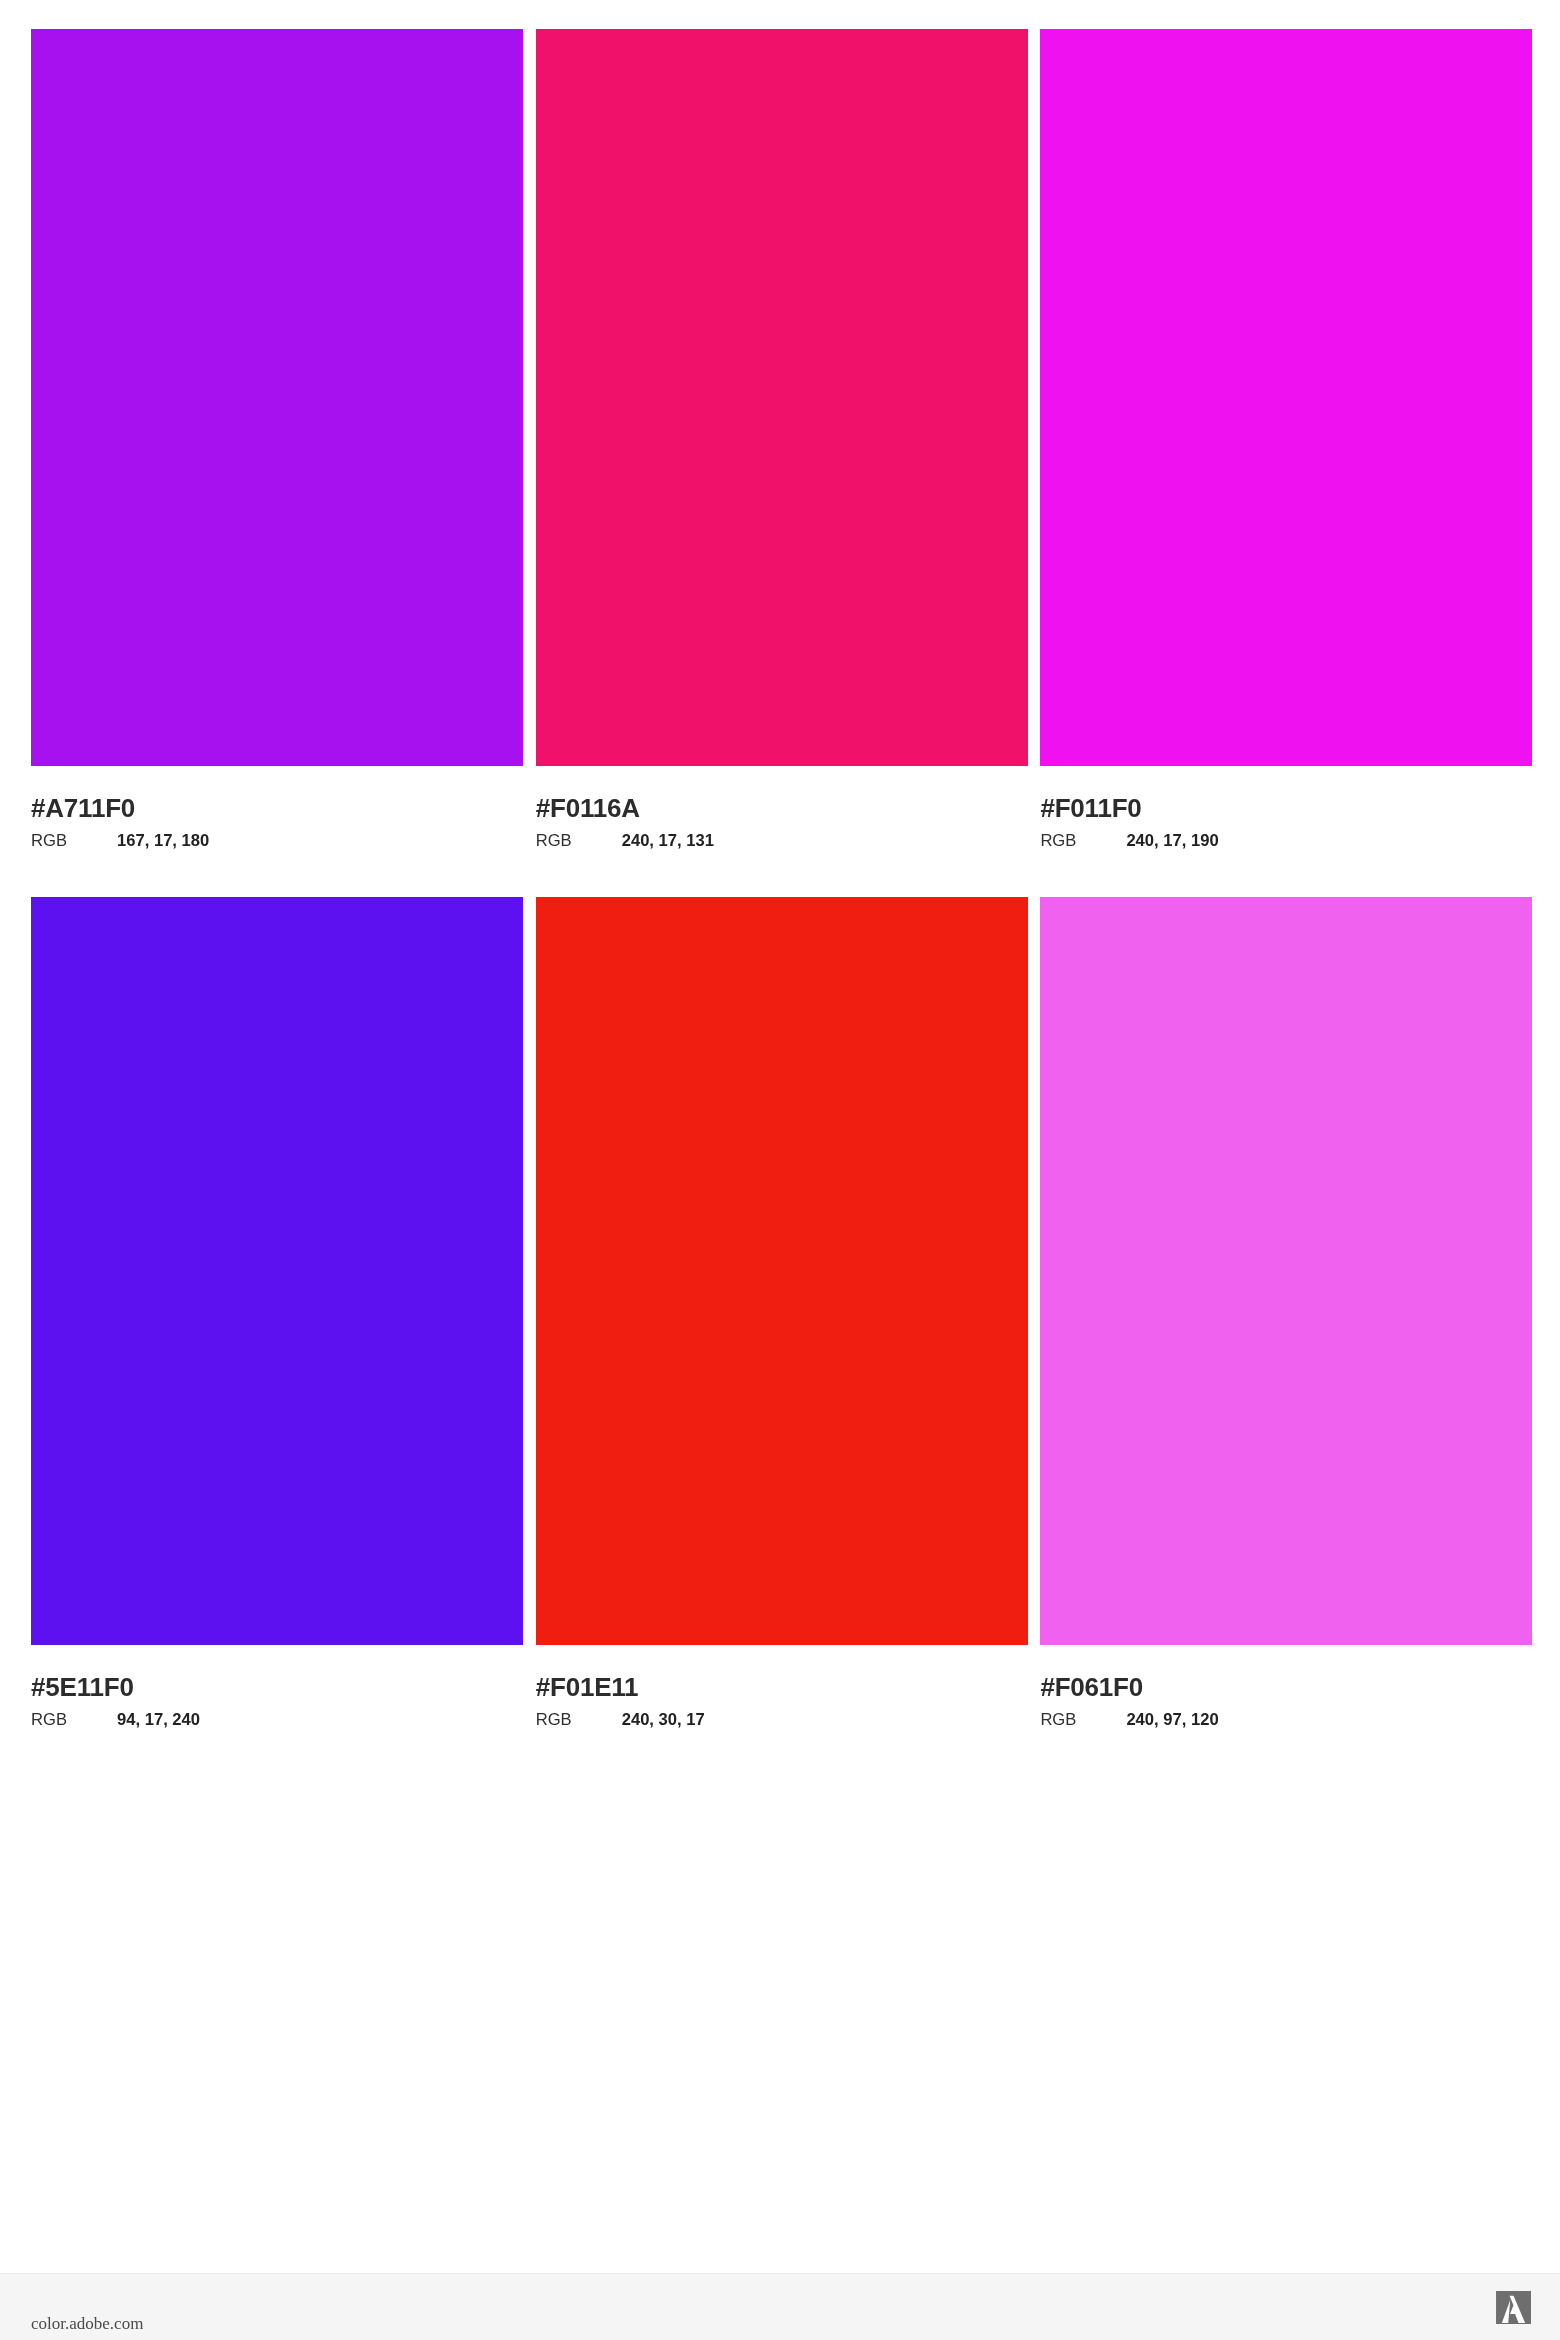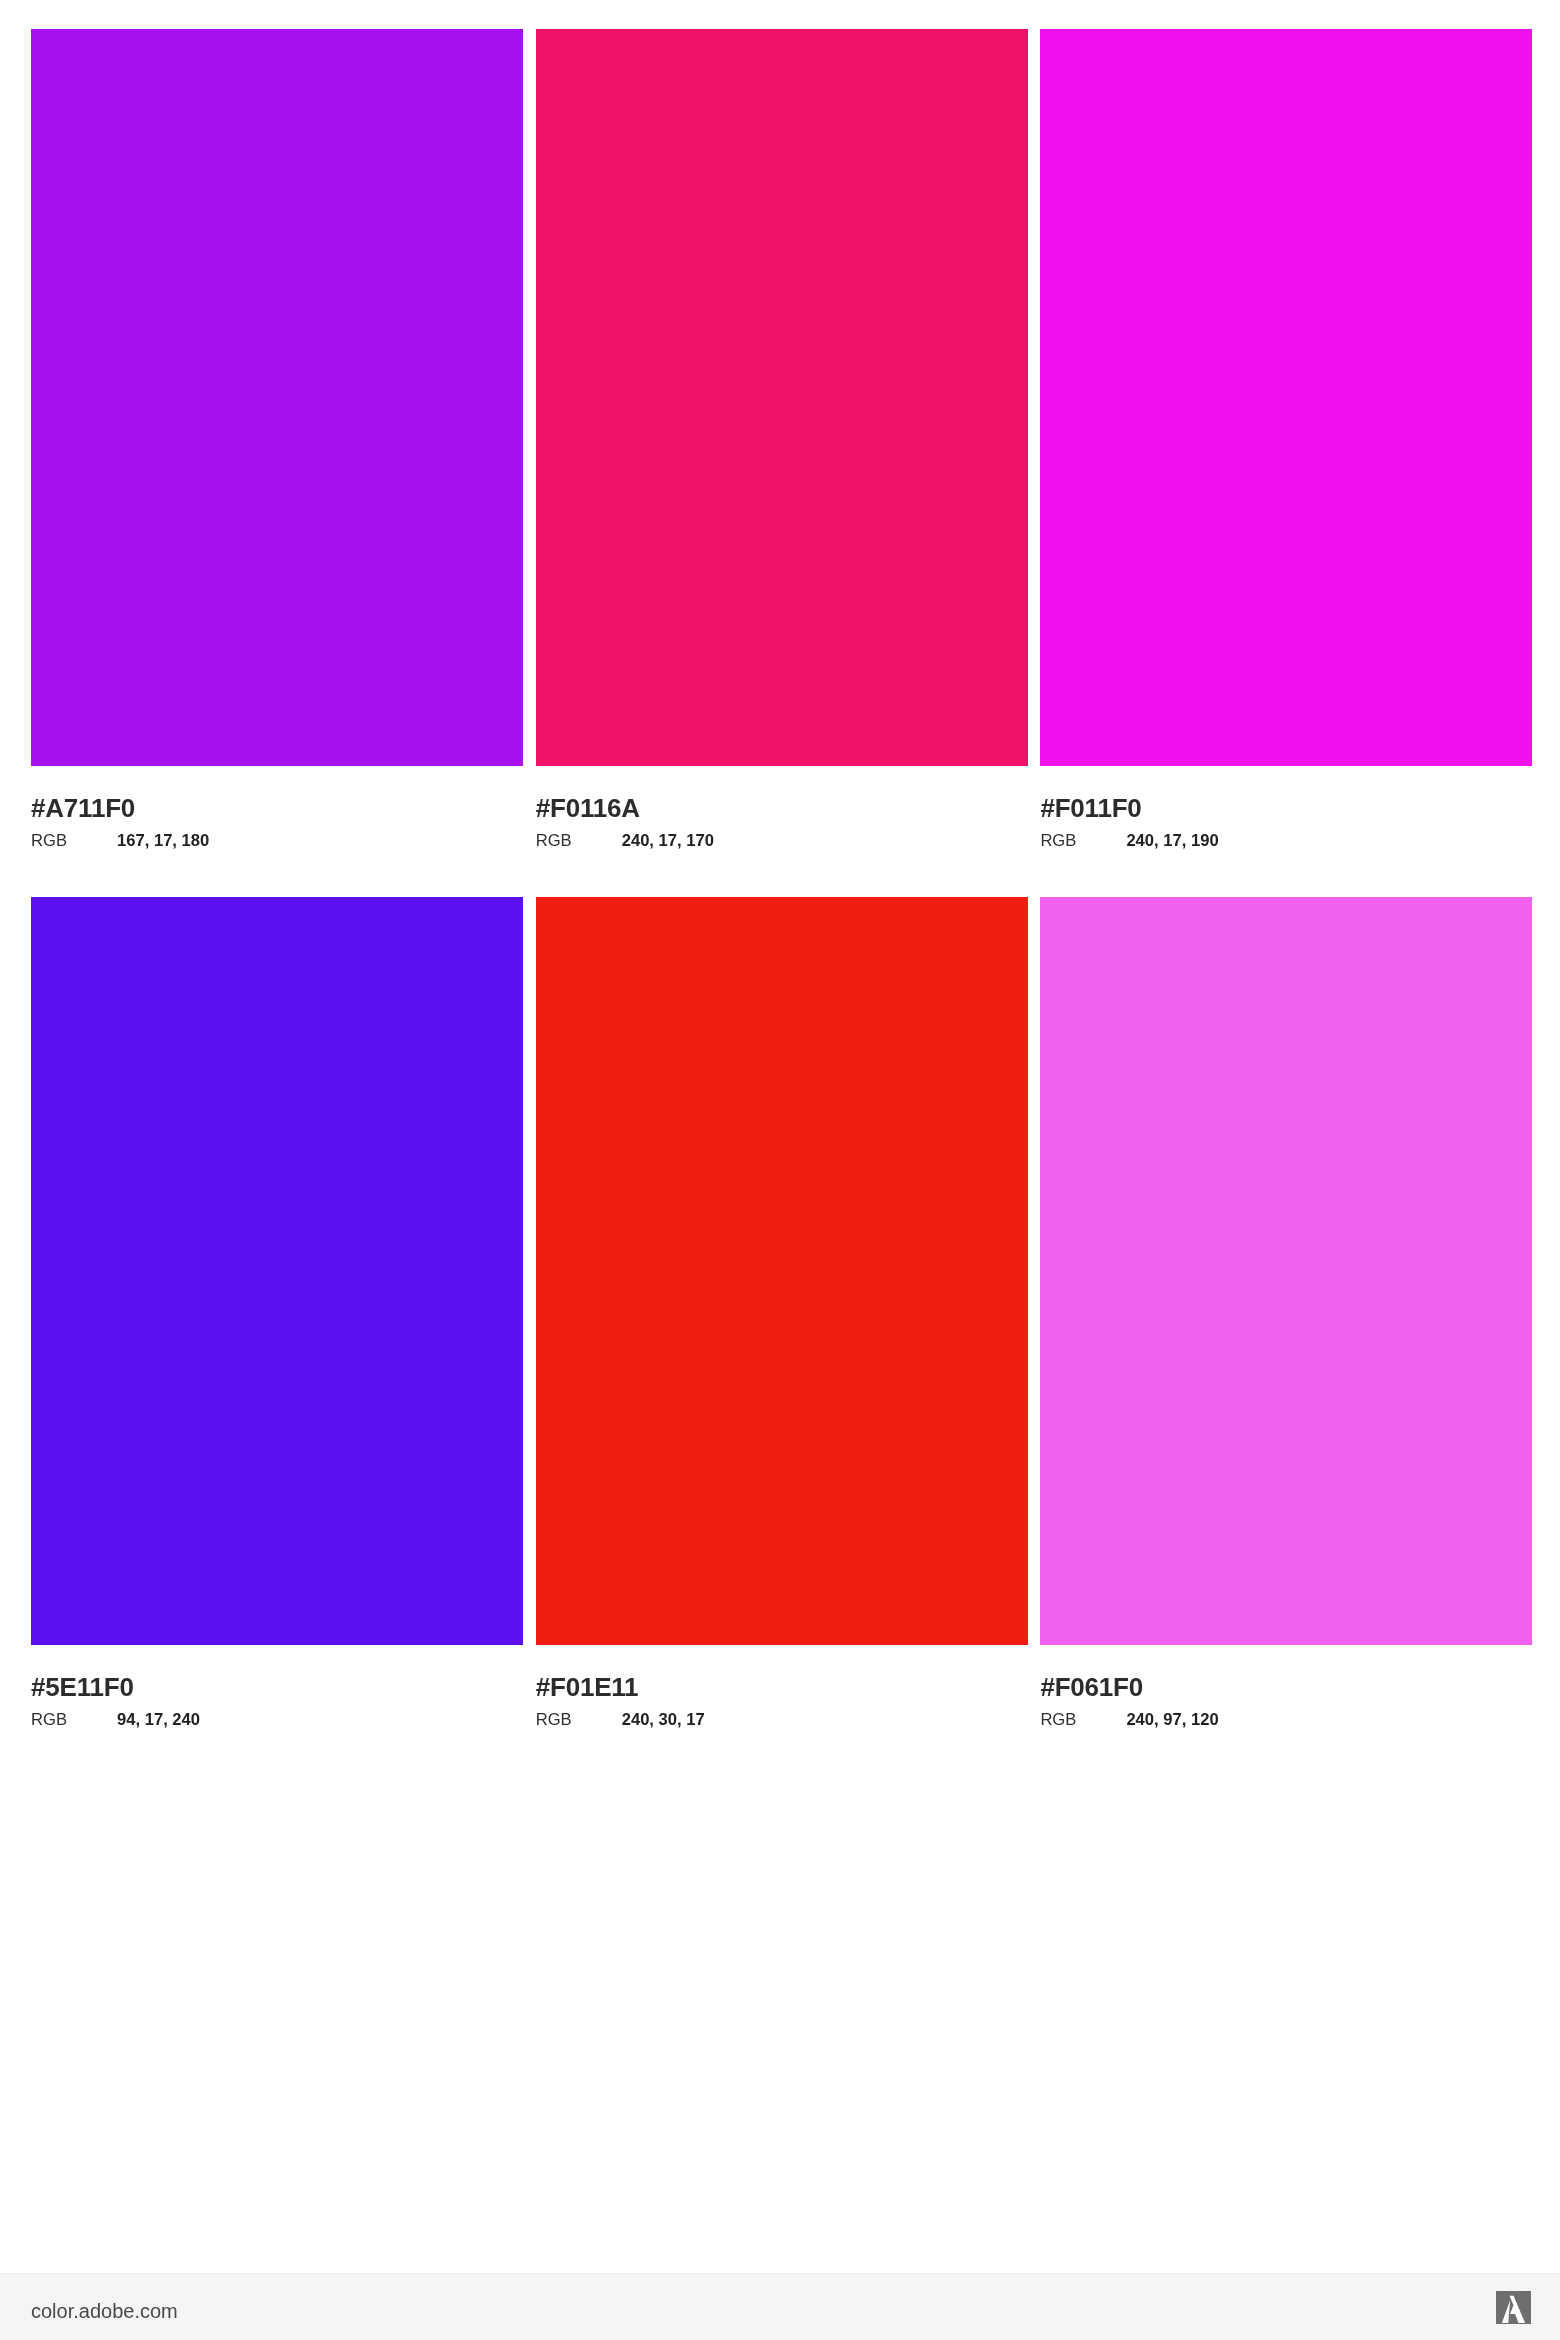--- a/index.html
+++ b/index.html
@@ -89,25 +89,26 @@
     width: 1560px;
     height: 67px;
     background: #f5f5f5;
     border-top: 1px solid #ebebeb;
     box-sizing: border-box;
   }
 
   .footer-url {
     position: absolute;
     left: 31px;
-    top: 27px;
-    font-size: 20px;
+    top: 41px;
+    font-size: 17px;
     color: #4a4a4a;
     line-height: 1;
     white-space: nowrap;
+    font-family: Liberation Serif, serif;
   }
 
   .footer-logo {
     position: absolute;
     right: 29px;
     top: 16.6px;
     width: 35px;
     height: 33px;
     display: block;
   }
@@ -126,21 +127,21 @@
         <span class="rgb-label">RGB</span>
         <span class="rgb-value">167, 17, 180</span>
       </div>
     </div>
 
     <div class="swatch-card row-1">
       <div class="swatch-chip" style="background-color: rgb(240, 17, 106);"></div>
       <div class="swatch-hex">#F0116A</div>
       <div class="swatch-rgb-row">
         <span class="rgb-label">RGB</span>
-        <span class="rgb-value">240, 17, 170</span>
+        <span class="rgb-value">240, 17, 131</span>
       </div>
     </div>
 
     <div class="swatch-card row-1">
       <div class="swatch-chip" style="background-color: rgb(240, 17, 240);"></div>
       <div class="swatch-hex">#F011F0</div>
       <div class="swatch-rgb-row">
         <span class="rgb-label">RGB</span>
         <span class="rgb-value">240, 17, 190</span>
       </div>

